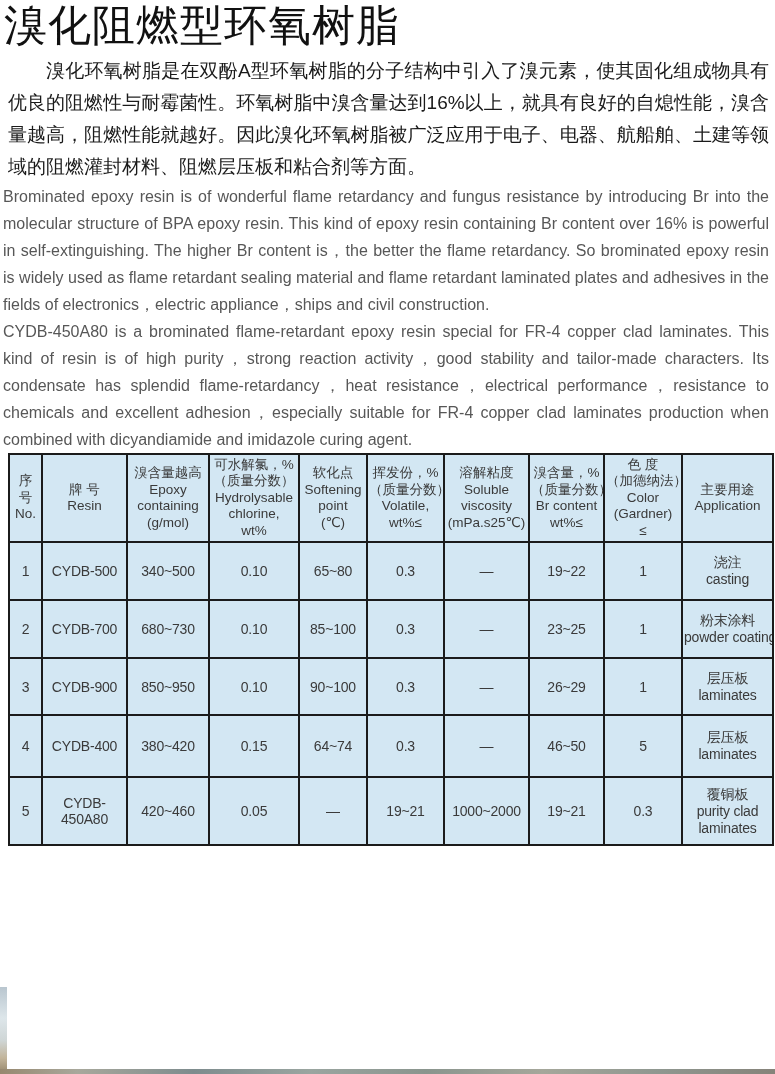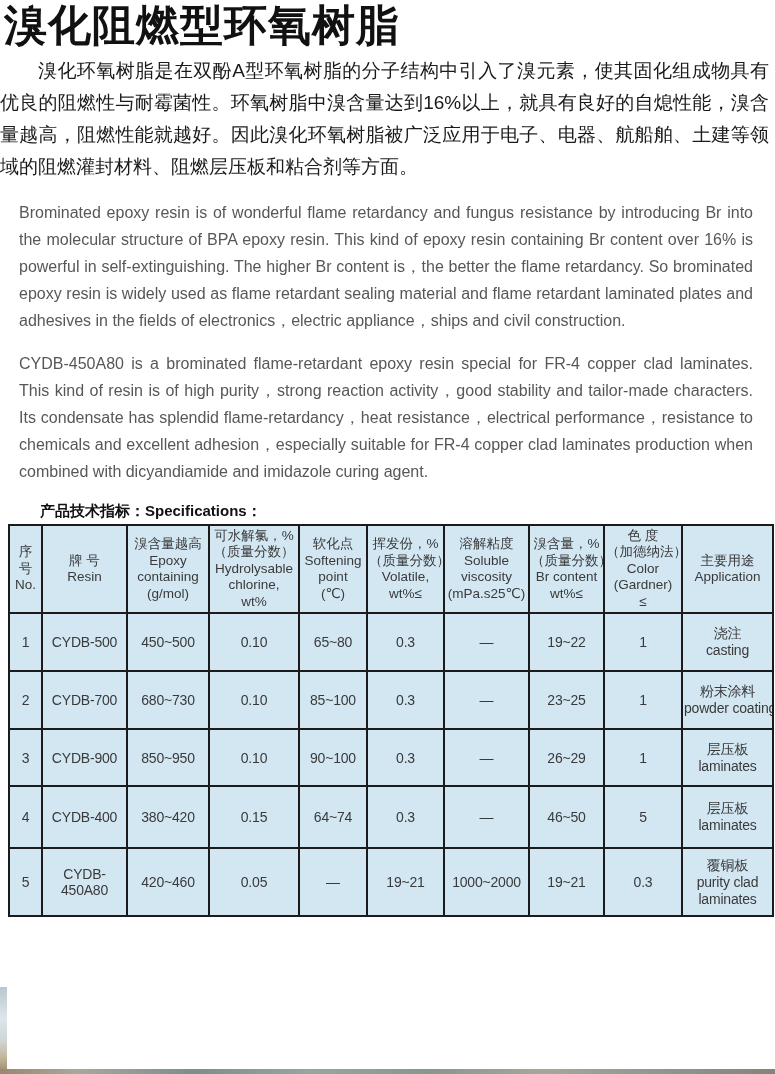--- a/index.html
+++ b/index.html
@@ -17,39 +17,39 @@
     font-family:"Liberation Sans","DejaVu Sans",sans-serif;
     position:relative;overflow:hidden;
     color:var(--text-primary);
   }
   .page{position:relative;width:775px;height:1074px;}
   .content{position:relative;z-index:1;}
 
   h1.page-title{
     margin:2px 0 6px 4px;
     font-size:43px;line-height:47px;
-    font-weight:700;color:#111;
+    font-weight:400;color:#111;
     letter-spacing:1px;
     font-family:"DejaVu Sans","Liberation Sans",sans-serif;
   }
   p.zh{
-    margin:0;padding:0 6px 0 0;
+    margin:0;padding:0 6px 0 8px;
     font-size:19px;line-height:32px;
     font-weight:500;
     text-indent:2em;text-align:justify;
     color:var(--text-primary);
   }
   h2.en-title{
     margin:20px 0 6px 5px;
     font-size:34px;line-height:40px;
     font-weight:400;color:var(--en-heading);
     letter-spacing:0.5px;
   }
   p.en{
-    margin:16px;padding:0 6px 0 3px;
+    margin:0;padding:0 6px 0 3px;
     font-size:16px;line-height:27px;
     color:var(--en-body);
     text-align:justify;
   }
   .spec-label{
     margin:8px 0 4px 40px;
     font-size:15px;line-height:19px;
     font-weight:bold;color:#111;
   }
   table.spec{
@@ -109,21 +109,20 @@
 
   <div class="content">
     <h1 class="page-title">溴化阻燃型环氧树脂</h1>
 
     <p class="zh">溴化环氧树脂是在双酚A型环氧树脂的分子结构中引入了溴元素，使其固化组成物具有优良的阻燃性与耐霉菌性。环氧树脂中溴含量达到16%以上，就具有良好的自熄性能，溴含量越高，阻燃性能就越好。因此溴化环氧树脂被广泛应用于电子、电器、航船舶、土建等领域的阻燃灌封材料、阻燃层压板和粘合剂等方面。</p>
 
 
     <p class="en">Brominated epoxy resin is of wonderful flame retardancy and fungus resistance by introducing Br into the molecular structure of BPA epoxy resin.  This kind of epoxy resin containing Br content over 16% is powerful in self-extinguishing.  The higher Br content is，the better the flame retardancy.  So brominated epoxy resin is widely used as flame retardant sealing material and flame retardant laminated plates and adhesives in the fields of electronics，electric appliance，ships and civil construction.</p>
     <p class="en">CYDB-450A80 is a brominated flame-retardant epoxy resin special for FR-4 copper clad laminates.  This kind of resin is of high purity，strong reaction activity，good stability and tailor-made characters.  Its condensate has splendid flame-retardancy，heat resistance，electrical performance，resistance to chemicals and excellent adhesion，especially suitable for FR-4 copper clad laminates production when combined with dicyandiamide and imidazole curing agent.</p>
 
-    <div class="spec-label">产品技术指标：Specifications：</div>
 
     <table class="spec">
       <colgroup>
         <col class="c-no">
           <col class="c-brand">
           <col class="c-epoxy">
           <col class="c-chlorine">
           <col class="c-soft">
         <col class="c-vol">
           <col class="c-visc">
@@ -189,21 +188,21 @@
             <th>
               <div class="th-line">主要用途</div>
               <div class="th-line">Application</div>
             </th>
           </tr>
       </thead>
       <tbody id="spec-body">
           <tr>
             <td>1</td>
             <td>CYDB-500</td>
-            <td>450~500</td>
+            <td>340~500</td>
             <td>0.10</td>
             <td>65~80</td>
             <td>0.3</td>
             <td>—</td>
             <td>19~22</td>
             <td>1</td>
             <td>
               <div class="cell-line">浇注</div>
               <div class="cell-line">casting</div>
             </td>

